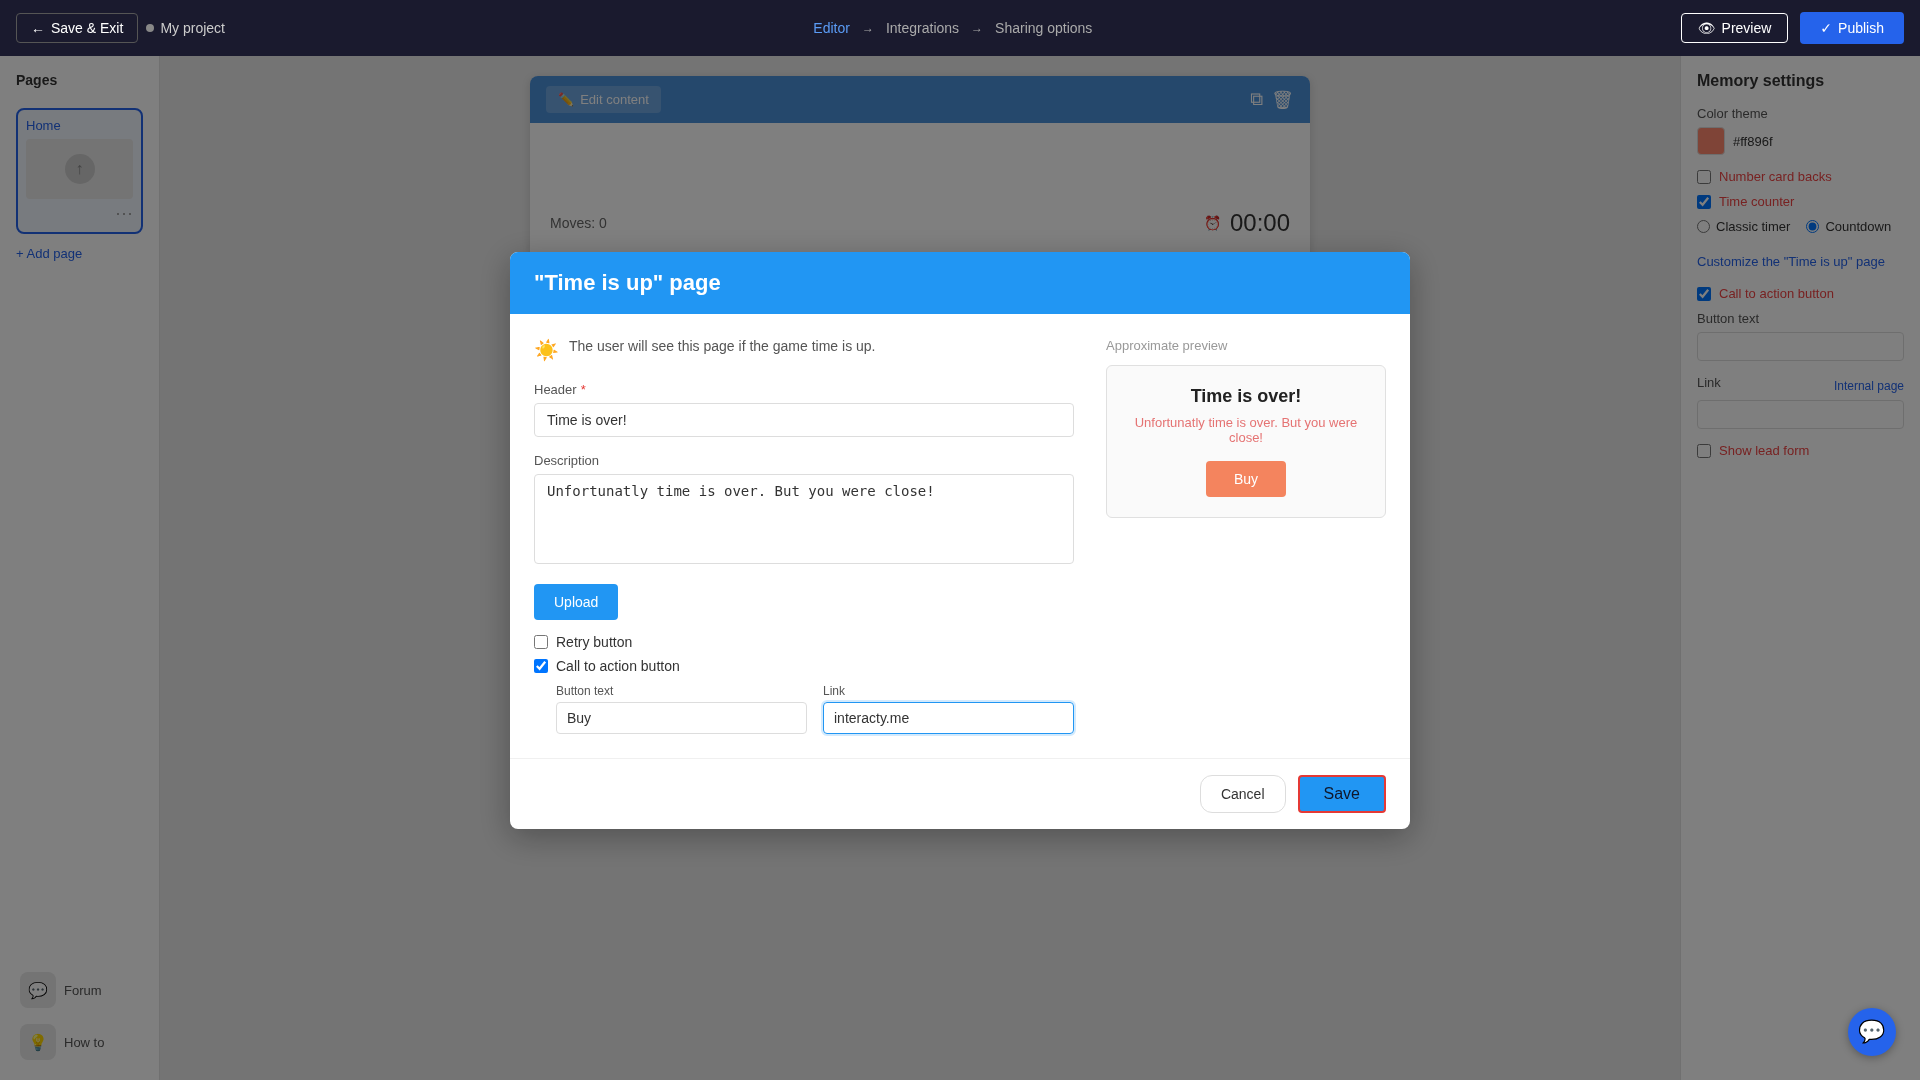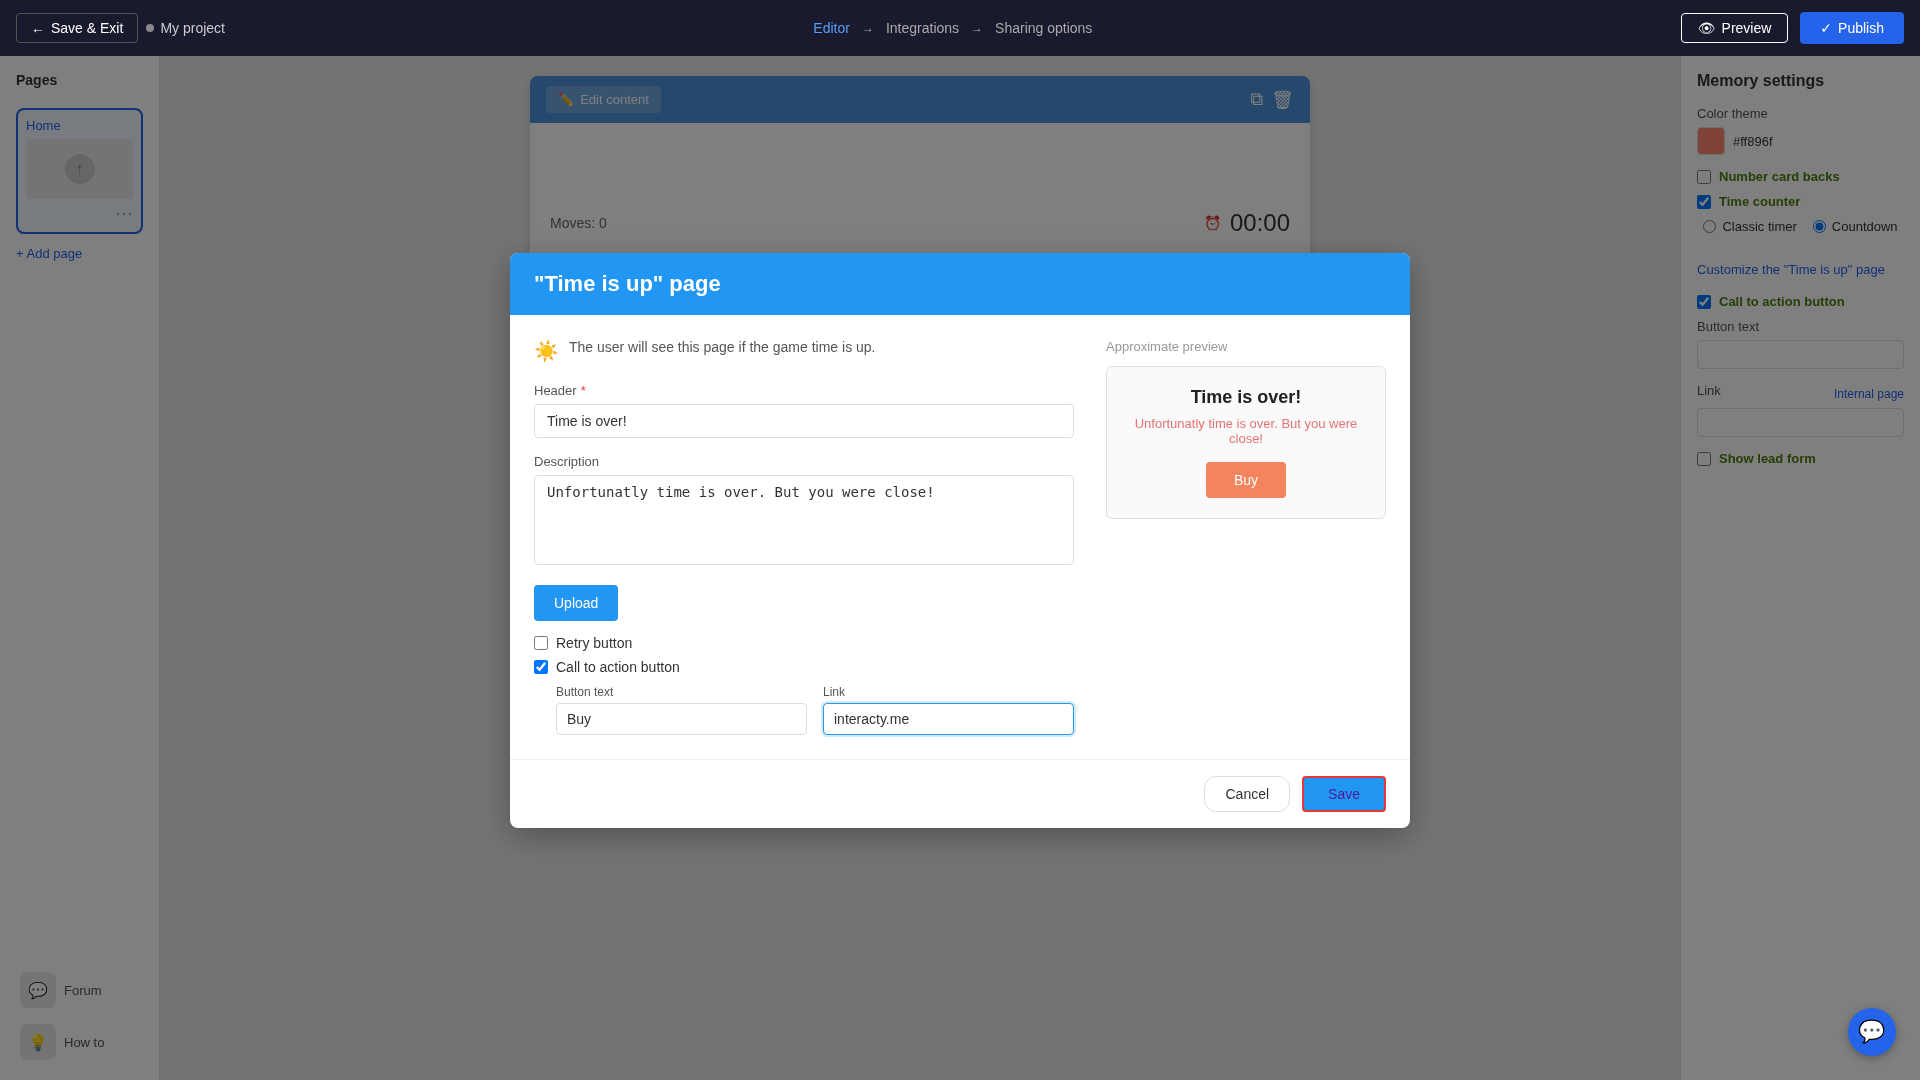--- a/index.html
+++ b/index.html
@@ -87,26 +87,26 @@
       padding: 16px; overflow-y: auto;
     }
     .settings-title { font-size: 16px; font-weight: 600; color: #333; margin-bottom: 16px; }
     .setting-label { font-size: 13px; color: #555; margin-bottom: 6px; }
     .setting-row { margin-bottom: 14px; }
     .color-row { display: flex; align-items: center; gap: 8px; }
     .color-swatch { width: 28px; height: 28px; border-radius: 4px; border: 1px solid #ddd; }
     .color-value { font-size: 13px; color: #333; }
     .checkbox-row { display: flex; align-items: center; gap: 8px; margin-bottom: 10px; }
     .checkbox-row input[type=checkbox] { width: 14px; height: 14px; }
-    .checkbox-label { font-size: 13px; color: #4d7c0f; font-weight: bold; }
+    .checkbox-label { font-size: 13px; color: #ef4444; }
     .input-field {
       width: 100%; border: 1px solid #ddd; border-radius: 4px; padding: 6px 8px;
       font-size: 13px; color: #333;
     }
-    .radio-row { display: flex; align-items: center; gap: 16px; margin-bottom: 26px; justify-content: center; }
+    .radio-row { display: flex; align-items: center; gap: 16px; margin-bottom: 18px; }
     .radio-option { display: flex; align-items: center; gap: 6px; font-size: 13px; color: #333; }
     .link-text { color: #2563eb; font-size: 13px; cursor: pointer; text-decoration: none; }
     .internal-page-link { color: #2563eb; font-size: 12px; cursor: pointer; }
 
     
     .bottom-items { margin-top: auto; padding-top: 20px; display: flex; flex-direction: column; gap: 8px; }
     .bottom-item { display: flex; align-items: center; gap: 8px; cursor: pointer; padding: 4px; }
     .bottom-item-icon { width: 36px; height: 36px; background: #e8e8e8; border-radius: 8px; display: flex; align-items: center; justify-content: center; }
     .bottom-item-label { font-size: 13px; color: #555; }
 
@@ -173,22 +173,22 @@
     
     .modal-footer {
       padding: 16px 24px; display: flex; justify-content: flex-end; gap: 12px;
       border-top: 1px solid #f0f0f0;
     }
     .cancel-btn {
       background: #fff; border: 1px solid #ddd; color: #333;
       padding: 8px 20px; border-radius: 12px; cursor: pointer; font-size: 14px;
     }
     .save-btn {
-      background: #2196f3; border: 2px solid #e53935; color: #4c1d95;
-      padding: 8px 24px; border-radius: 4px; cursor: pointer; font-size: 14px; font-weight: 500;
+      background: #2196f3; border: 2px solid #e53935; color: #0f172a;
+      padding: 8px 24px; border-radius: 4px; cursor: pointer; font-size: 16px; font-weight: 500;
     }
 
     
     .chat-bubble {
       position: fixed; bottom: 24px; right: 24px; z-index: 1000;
       width: 48px; height: 48px; background: #2563eb; border-radius: 50%;
       display: flex; align-items: center; justify-content: center; cursor: pointer;
       box-shadow: 0 2px 8px rgba(0,0,0,0.3);
     }
     .chat-icon { color: #fff; font-size: 22px; }

